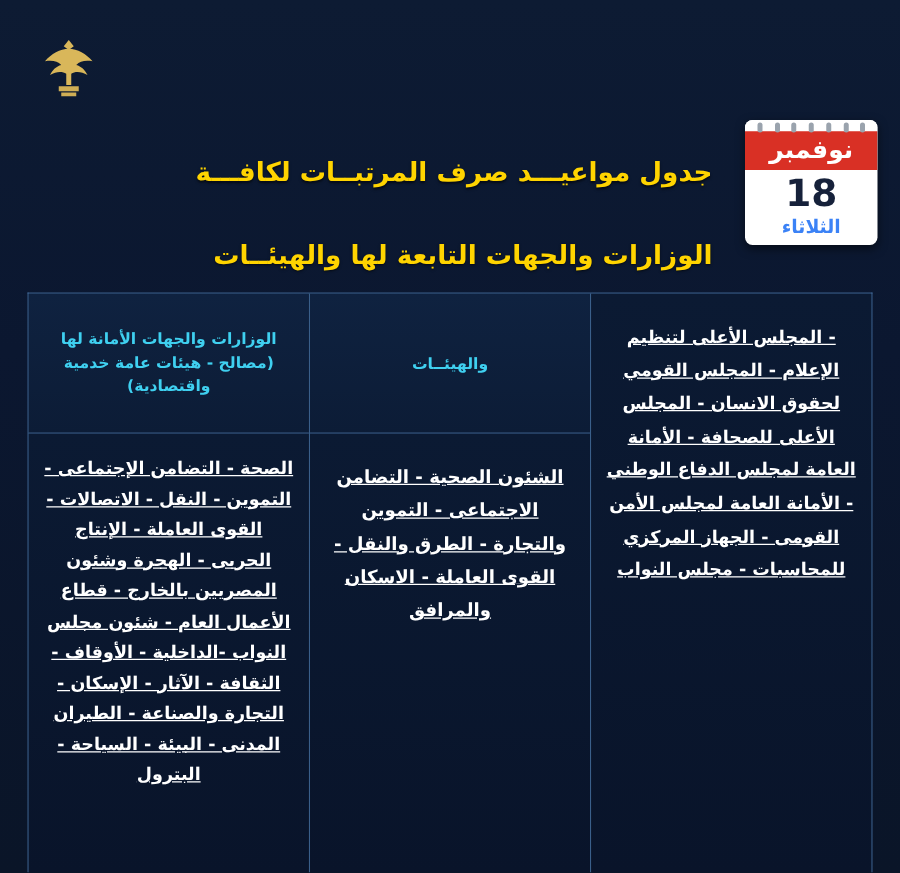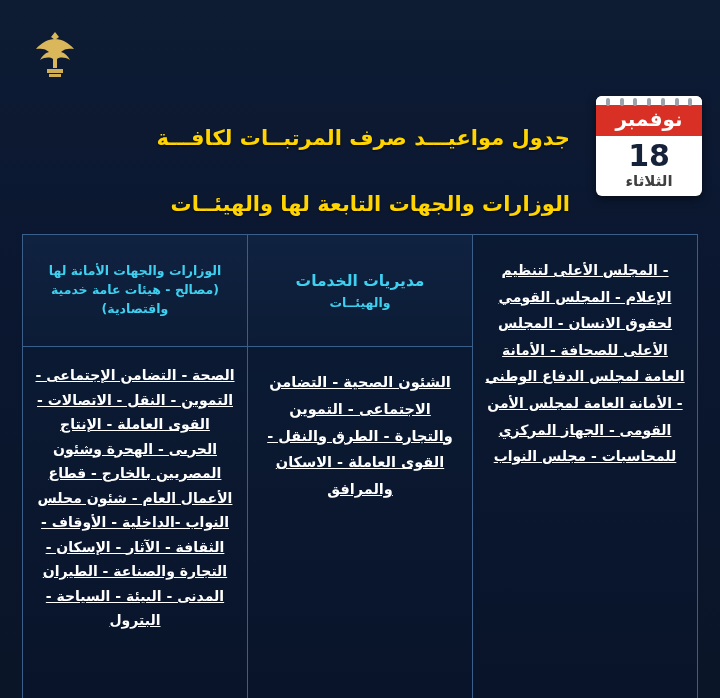--- a/index.html
+++ b/index.html
@@ -96,21 +96,21 @@
     letter-spacing: 1px;
   }
   .cal-day {
     color: #16213a;
     font-size: 30px;
     font-weight: bold;
     padding-top: 4px;
     line-height: 1.05;
   }
   .cal-weekday {
-    color: #404040;
+    color: #3b82f6;
     font-size: 15px;
     font-weight: bold;
     padding-bottom: 6px;
   }
 
   
   .table {
     position: absolute;
     top: 234px; right: 22px; left: 22px; bottom: 0;
     display: flex;
@@ -205,21 +205,20 @@
 
   <div class="table">
 
     <div class="col">
       <div class="col-body left-col">- المجلس الأعلى لتنظيم الإعلام - المجلس القومي لحقوق الانسان - المجلس الأعلى للصحافة - الأمانة العامة لمجلس الدفاع الوطني - الأمانة العامة لمجلس الأمن القومى - الجهاز المركزي للمحاسبات - مجلس النواب</div>
     </div>
 
     <div class="col">
       <div class="col-head">
         <div class="htxt">
-          <span>مديريات الخدمات</span>
           <span class="sub">والهيئــات</span>
         </div>
       </div>
       <div class="col-body">الشئون الصحية - التضامن الاجتماعى - التموين والتجارة - الطرق والنقل - القوى العاملة - الاسكان والمرافق</div>
     </div>
 
     <div class="col">
       <div class="col-head">
         <div class="htxt small">
           <span>الوزارات والجهات الأمانة لها</span>

